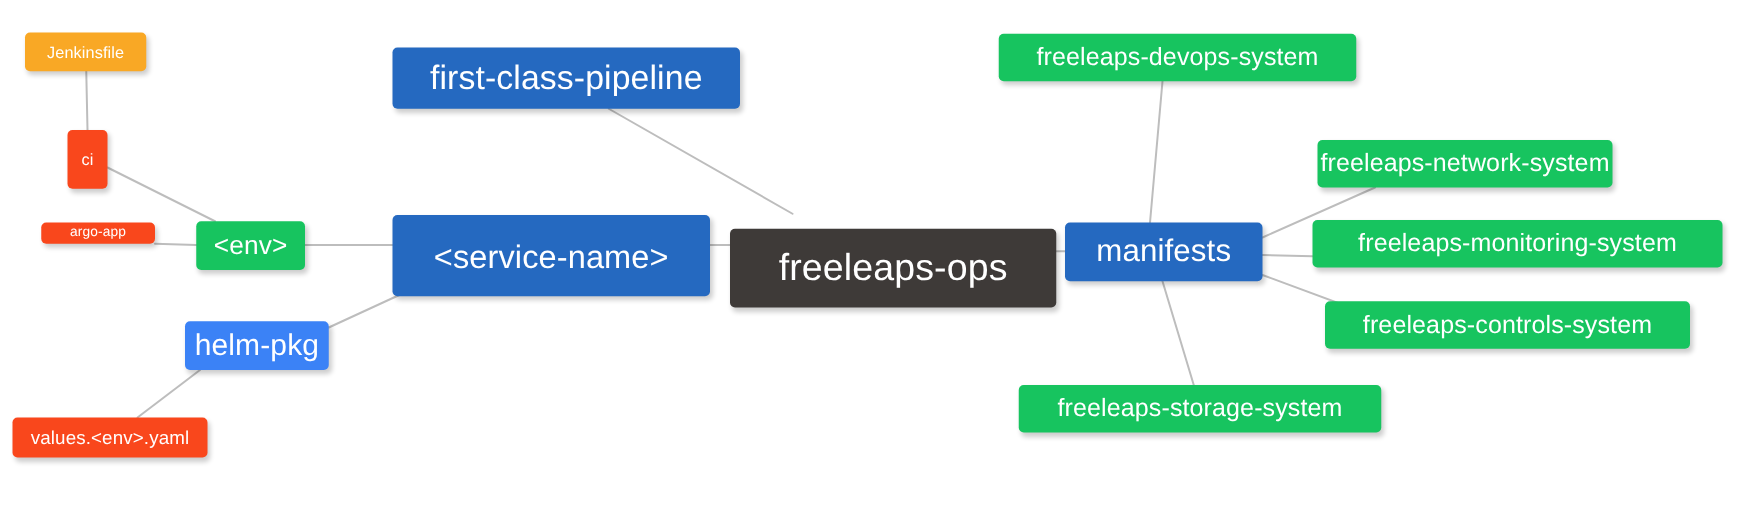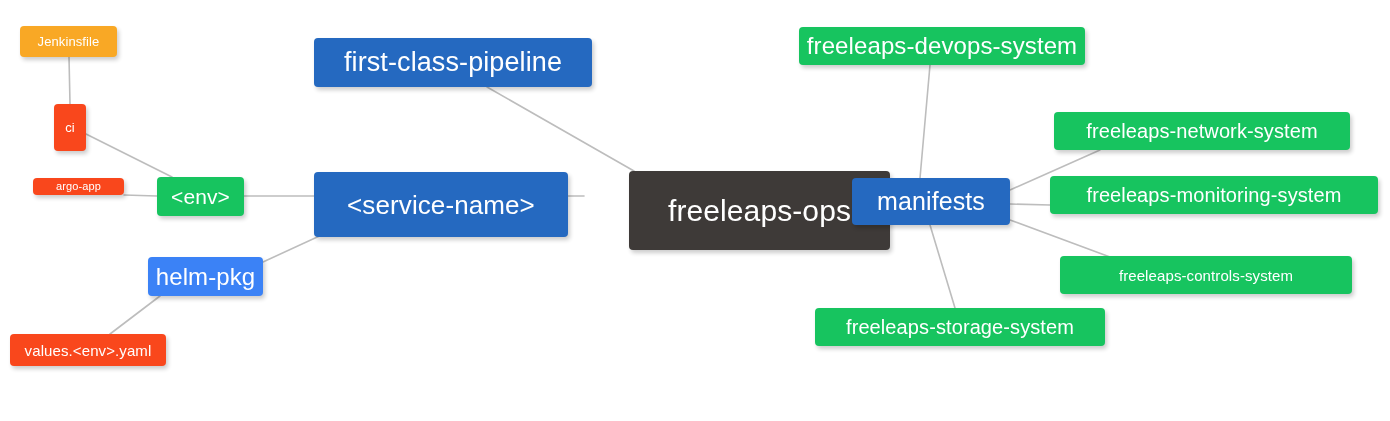--- a/index.html
+++ b/index.html
@@ -85,35 +85,35 @@
       </div>
       <div class="node" style="left: 10px; top: 334px; width: 156px; height: 32px; background: rgb(249, 71, 28); font-size: 15px;">
         <span class="node-label">values.&lt;env&gt;.yaml</span>
       </div>
       <div class="node" style="left: 314px; top: 38px; width: 278px; height: 49px; background: rgb(37, 105, 192); font-size: 27px;">
         <span class="node-label">first-class-pipeline</span>
       </div>
       <div class="node" style="left: 314px; top: 172px; width: 254px; height: 65px; background: rgb(37, 105, 192); font-size: 26px;">
         <span class="node-label">&lt;service-name&gt;</span>
       </div>
-      <div class="node" style="left: 584px; top: 171px; width: 261px; height: 79px; background: rgb(62, 58, 56); font-size: 30px; margin-left: 45px;">
+      <div class="node" style="left: 584px; top: 183px; width: 261px; height: 63px; background: rgb(62, 58, 56); font-size: 30px;">
         <span class="node-label">freeleaps-ops</span>
       </div>
       <div class="node" style="left: 852px; top: 178px; width: 158px; height: 47px; background: rgb(37, 105, 192); font-size: 25px;">
         <span class="node-label">manifests</span>
       </div>
-      <div class="node" style="left: 799px; top: 27px; width: 286px; height: 38px; background: rgb(23, 196, 95); font-size: 24px; align-items: center;">
+      <div class="node" style="left: 799px; top: 27px; width: 286px; height: 38px; background: rgb(23, 196, 95); font-size: 20px; align-items: center;">
         <span class="node-label">freeleaps-devops-system</span>
       </div>
-      <div class="node" style="left: 1054px; top: 112px; width: 296px; height: 38px; background: rgb(23, 196, 95); font-size: 20px;">
+      <div class="node" style="left: 1054px; top: 112px; width: 236px; height: 38px; background: rgb(23, 196, 95); font-size: 20px;">
         <span class="node-label">freeleaps-network-system</span>
       </div>
       <div class="node" style="left: 1050px; top: 176px; width: 328px; height: 38px; background: rgb(23, 196, 95); font-size: 20px;">
         <span class="node-label">freeleaps-monitoring-system</span>
       </div>
-      <div class="node" style="left: 1060px; top: 256px; width: 292px; height: 38px; background: rgb(23, 196, 95); font-size: 15px;">
+      <div class="node" style="left: 1060px; top: 241px; width: 292px; height: 38px; background: rgb(23, 196, 95); font-size: 20px;">
         <span class="node-label">freeleaps-controls-system</span>
       </div>
       <div class="node" style="left: 815px; top: 308px; width: 290px; height: 38px; background: rgb(23, 196, 95); font-size: 20px;">
         <span class="node-label">freeleaps-storage-system</span>
       </div>
     </div>
 </div>
 
 </body></html>

